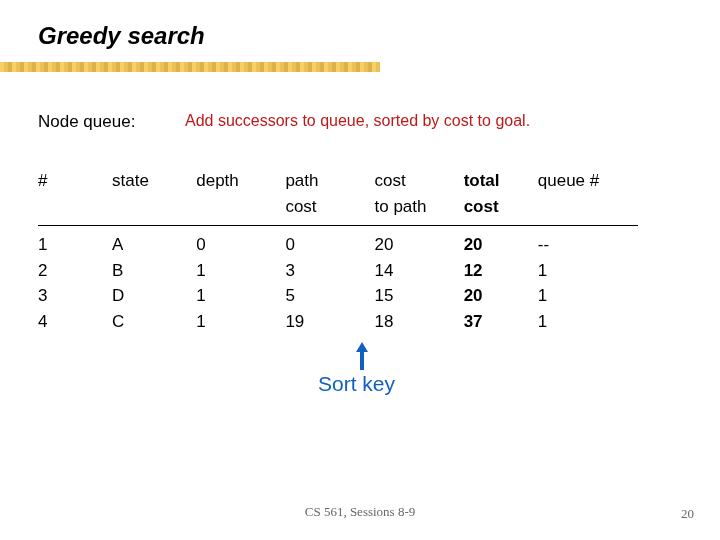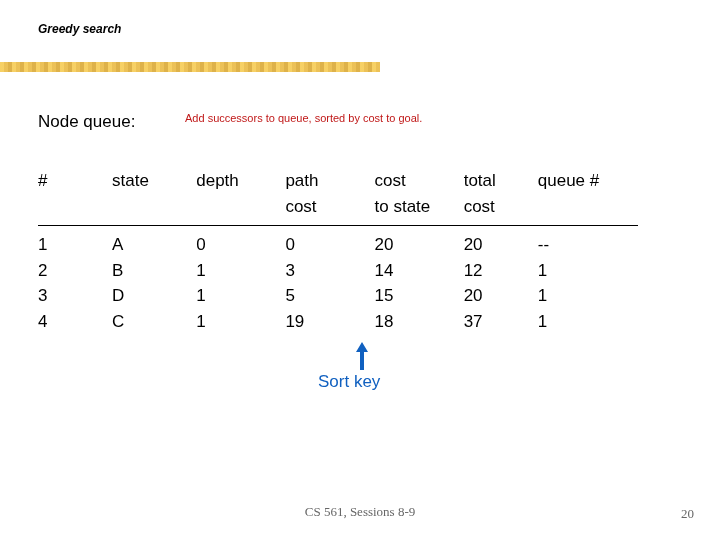--- a/index.html
+++ b/index.html
@@ -10,21 +10,21 @@
     background: #fff;
     font-family: Verdana, Geneva, sans-serif;
     color: #000;
     position: relative;
     overflow: hidden;
   }
   .title {
     position: absolute;
     left: 38px;
     top: 22px;
-    font-size: 12px;
+    font-size: 24px;
     font-weight: bold;
     font-style: italic;
     color: #000;
   }
   .underline-bar {
     position: absolute;
     left: 0;
     top: 62px;
     height: 10px;
     width: 380px;
@@ -40,21 +40,21 @@
     position: absolute;
     left: 38px;
     top: 112px;
     font-size: 17px;
   }
   .queue-label { color: #000; }
   .queue-desc {
     position: absolute;
     left: 185px;
     top: 112px;
-    font-size: 11px;
+    font-size: 16px;
     color: #c01818;
   }
   .table {
     position: absolute;
     left: 38px;
     top: 168px;
     font-size: 17px;
     line-height: 1.5;
   }
   .table table {
@@ -67,21 +67,21 @@
     vertical-align: top;
   }
   .hdr-row td, .hdr-row th {
     padding-bottom: 4px;
   }
   .table .c-num   { width: 60px; }
   .table .c-state { width: 70px; }
   .table .c-depth { width: 75px; }
   .table .c-path  { width: 75px; margin-left: 24px; }
   .table .c-cost  { width: 75px; }
-  .table .c-total { width: 60px; }
+  .table .c-total { width: 60px; font-weight: bold; }
   .table .c-parent{ width: 100px; }
   .hr-line {
     border: none;
     border-top: 1.4px solid #000;
     margin: 2px 0 6px 0;
     width: 600px;
   }
   .arrow {
     position: absolute;
     left: 355px;
@@ -92,21 +92,21 @@
   }
   .arrow svg {
     width: 100%;
     height: 100%;
     display: block;
   }
   .sort-key {
     position: absolute;
     left: 318px;
     top: 372px;
-    font-size: 17px;
+    font-size: 21px;
     color: #1060c0;
   }
   .footer {
     position: absolute;
     bottom: 20px;
     left: 0;
     width: 720px;
     text-align: center;
     font-size: 13px;
     font-family: "Times New Roman", Times, serif;
@@ -138,21 +138,21 @@
         <tr class="hdr-row">
       <td class="c-num">#</td>
       <td class="c-state">state</td>
       <td class="c-depth">depth</td>
       <td class="c-path">
         <span>path</span><br>
         <span>cost</span>
       </td>
       <td class="c-cost">
         <span>cost</span><br>
-        <span>to state</span>
+        <span>to path</span>
       </td>
       <td class="c-total">
         <span>total</span><br>
         <span>cost</span>
       </td>
       <td class="c-parent">queue #</td>
     </tr>
     <tr>
           <td colspan="7">
             <hr class="hr-line">

